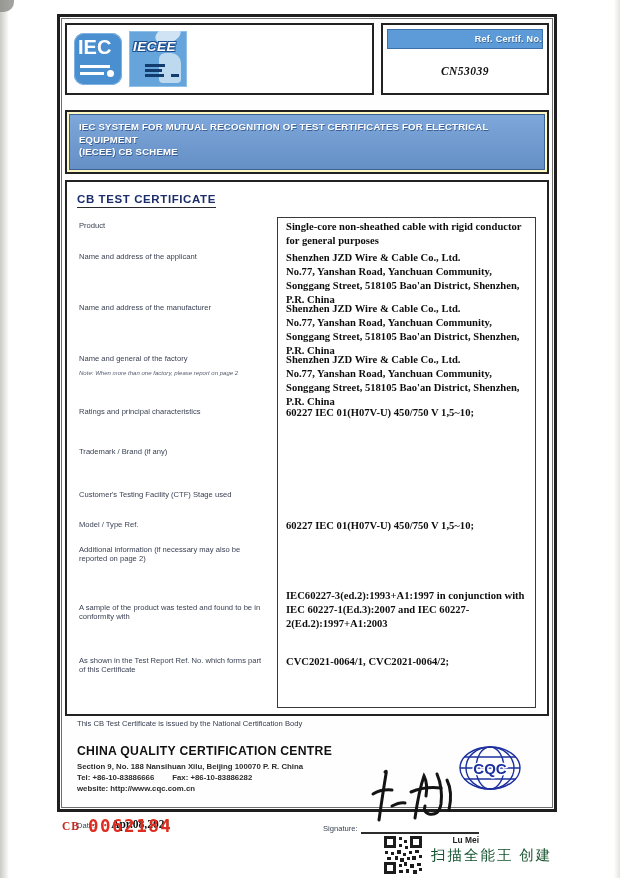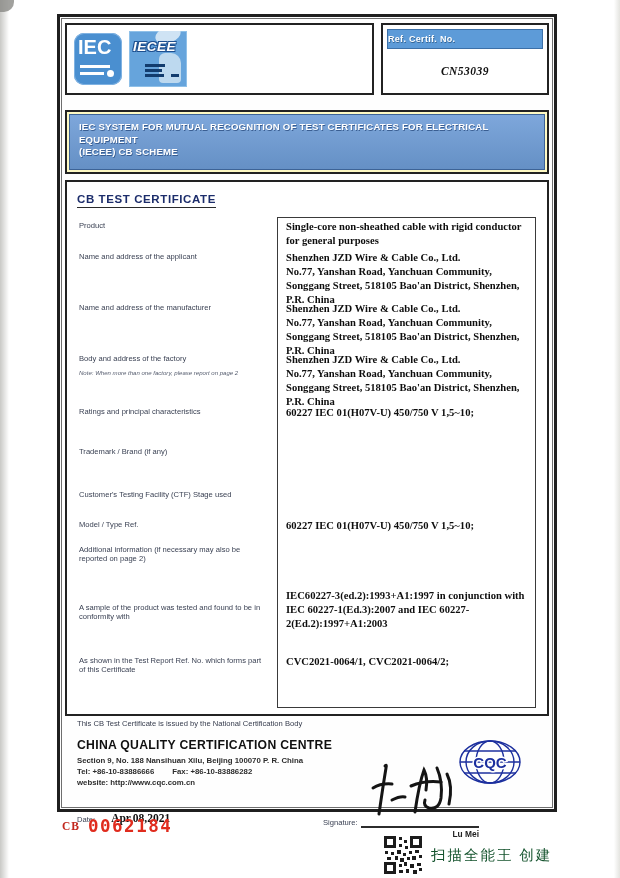--- a/index.html
+++ b/index.html
@@ -36,21 +36,21 @@
   .iecee-sq { width:58px; height:56px; background:#66a4dc; position:relative; overflow:hidden;
     box-shadow: inset 0 0 0 1px #8fc0e8; }
   .iecee-blob1{position:absolute;left:26px;top:-4px;width:26px;height:16px;background:#cfe3f4;border-radius:50%;transform:rotate(-18deg);}
   .iecee-blob2{position:absolute;left:30px;top:22px;width:22px;height:30px;background:#bdd9ef;border-radius:6px 10px 4px 4px;}
   .iecee-txt { position:absolute; left:4px; top:8px; color:#fff; font-weight:bold; font-style:italic; font-size:13.5px; letter-spacing:.5px;
     text-shadow:1px 1px 0 #1d4f8f, -1px -1px 0 #1d4f8f, 1px -1px 0 #1d4f8f, -1px 1px 0 #1d4f8f; }
   .iecee-l { position:absolute; left:16px; height:2.5px; background:#123c6e; width:20px; }
 
   .ref-box { width:168px; border:2px solid #222; background:#fff; display:flex; flex-direction:column; }
   .ref-band { margin:4px 4px 0 4px; background:#5d9bd8; border:1px solid #3c70a8; color:#fff;
-    font-weight:bold; font-size:9px; text-align:left; padding:4px 0; letter-spacing:.3px;
+    font-weight:bold; font-size:9px; text-align:right; padding:4px 0; letter-spacing:.3px;
     text-shadow:.5px .5px 0 #33618f; }
   .ref-val { flex:1; display:flex; align-items:center; justify-content:center;
     font-family:"Liberation Serif",serif; font-weight:bold; font-size:11.5px; color:#111; letter-spacing:.5px;font-style:italic;}
 
   
   .banner-box { margin-top:15px; border:2px solid #222; padding:2px; background:#fef9c3; }
   .banner-inner { background:linear-gradient(#7ea7db,#6590c5); border:1px solid #3d6396; padding:6px 9px 10px 9px; }
   .banner-inner div { color:#fff; font-weight:bold; font-size:9.6px; letter-spacing:.2px;
     text-shadow:.7px .7px 0 #3a5e92; line-height:12.5px; }
 
@@ -63,21 +63,21 @@
   .vbox-outline { position:absolute; left:200px; top:0; bottom:0; right:1px; border:1.5px solid #3a3a3a; pointer-events:none; }
   .crow { display:flex; }
   .crow .lbl { width:200px; padding:4px 14px 0 2px; font-size:7.6px; color:#3b4254; line-height:9.5px; }
   .crow .lbl .note { display:block; margin-top:5px; font-size:6.3px; font-style:italic; color:#555c6e; transform:scale(.96); transform-origin:left; }
   .crow .val { flex:1; padding:3px 10px 0 9px; font-family:"Liberation Serif",serif; font-weight:600;
     font-size:10.6px; color:#0e0e0e; line-height:14px; }
   .crow .val .l2 { display:block; }
 
   .issued-line { margin-top:11px; font-size:7.6px; color:#353b4c; }
 
-  .ncb { position:relative; margin-top:10px; height:118px; }
+  .ncb { position:relative; margin-top:16px; height:118px; }
   .ncb-name { font-size:12.2px; font-weight:bold; color:#101010; letter-spacing:.3px; }
   .ncb-addr { margin-top:3px; font-size:7.8px; font-weight:bold; color:#2c2c2c; line-height:11px; }
   .ncb-telfax { font-size:7.8px; font-weight:bold; color:#2c2c2c; line-height:11px;}
   .ncb-telfax span { margin-right:18px; }
   .ncb-web { font-size:7.8px; font-weight:bold; color:#2c2c2c; line-height:11px;}
   .date-row { position:absolute; left:0px; top:74px; display:flex; align-items:baseline; }
   .date-lbl { font-size:7.6px; color:#3b4254; margin-right:16px; }
   .date-val { font-family:"Liberation Serif",serif; font-weight:bold; font-size:11.5px; color:#101010; }
   .sig-block { position:absolute; left:246px; top:28px; width:170px; }
   .sig-hand { position:absolute; left:42px; top:-6px; }
@@ -155,21 +155,21 @@
       <div class="crow" style="height:51px">
         <div class="lbl">Name and address of the manufacturer</div>
         <div class="val">
           <span class="l2">Shenzhen JZD Wire &amp; Cable Co., Ltd.</span>
           <span class="l2">No.77, Yanshan Road, Yanchuan Community, Songgang Street, 518105 Bao'an District, Shenzhen, P.R. China</span>
         </div>
       </div>
 
       <div class="crow" style="height:53px">
         <div class="lbl">
-          <span>Body and address of the factory</span>
+          <span>Name and general of the factory</span>
           <span class="note">Note: When more than one factory, please report on page 2</span>
         </div>
         <div class="val">
           <span class="l2">Shenzhen JZD Wire &amp; Cable Co., Ltd.</span>
           <span class="l2">No.77, Yanshan Road, Yanchuan Community, Songgang Street, 518105 Bao'an District, Shenzhen, P.R. China</span>
         </div>
       </div>
 
       <div class="crow" style="height:40px">
         <div class="lbl">Ratings and principal characteristics</div>

